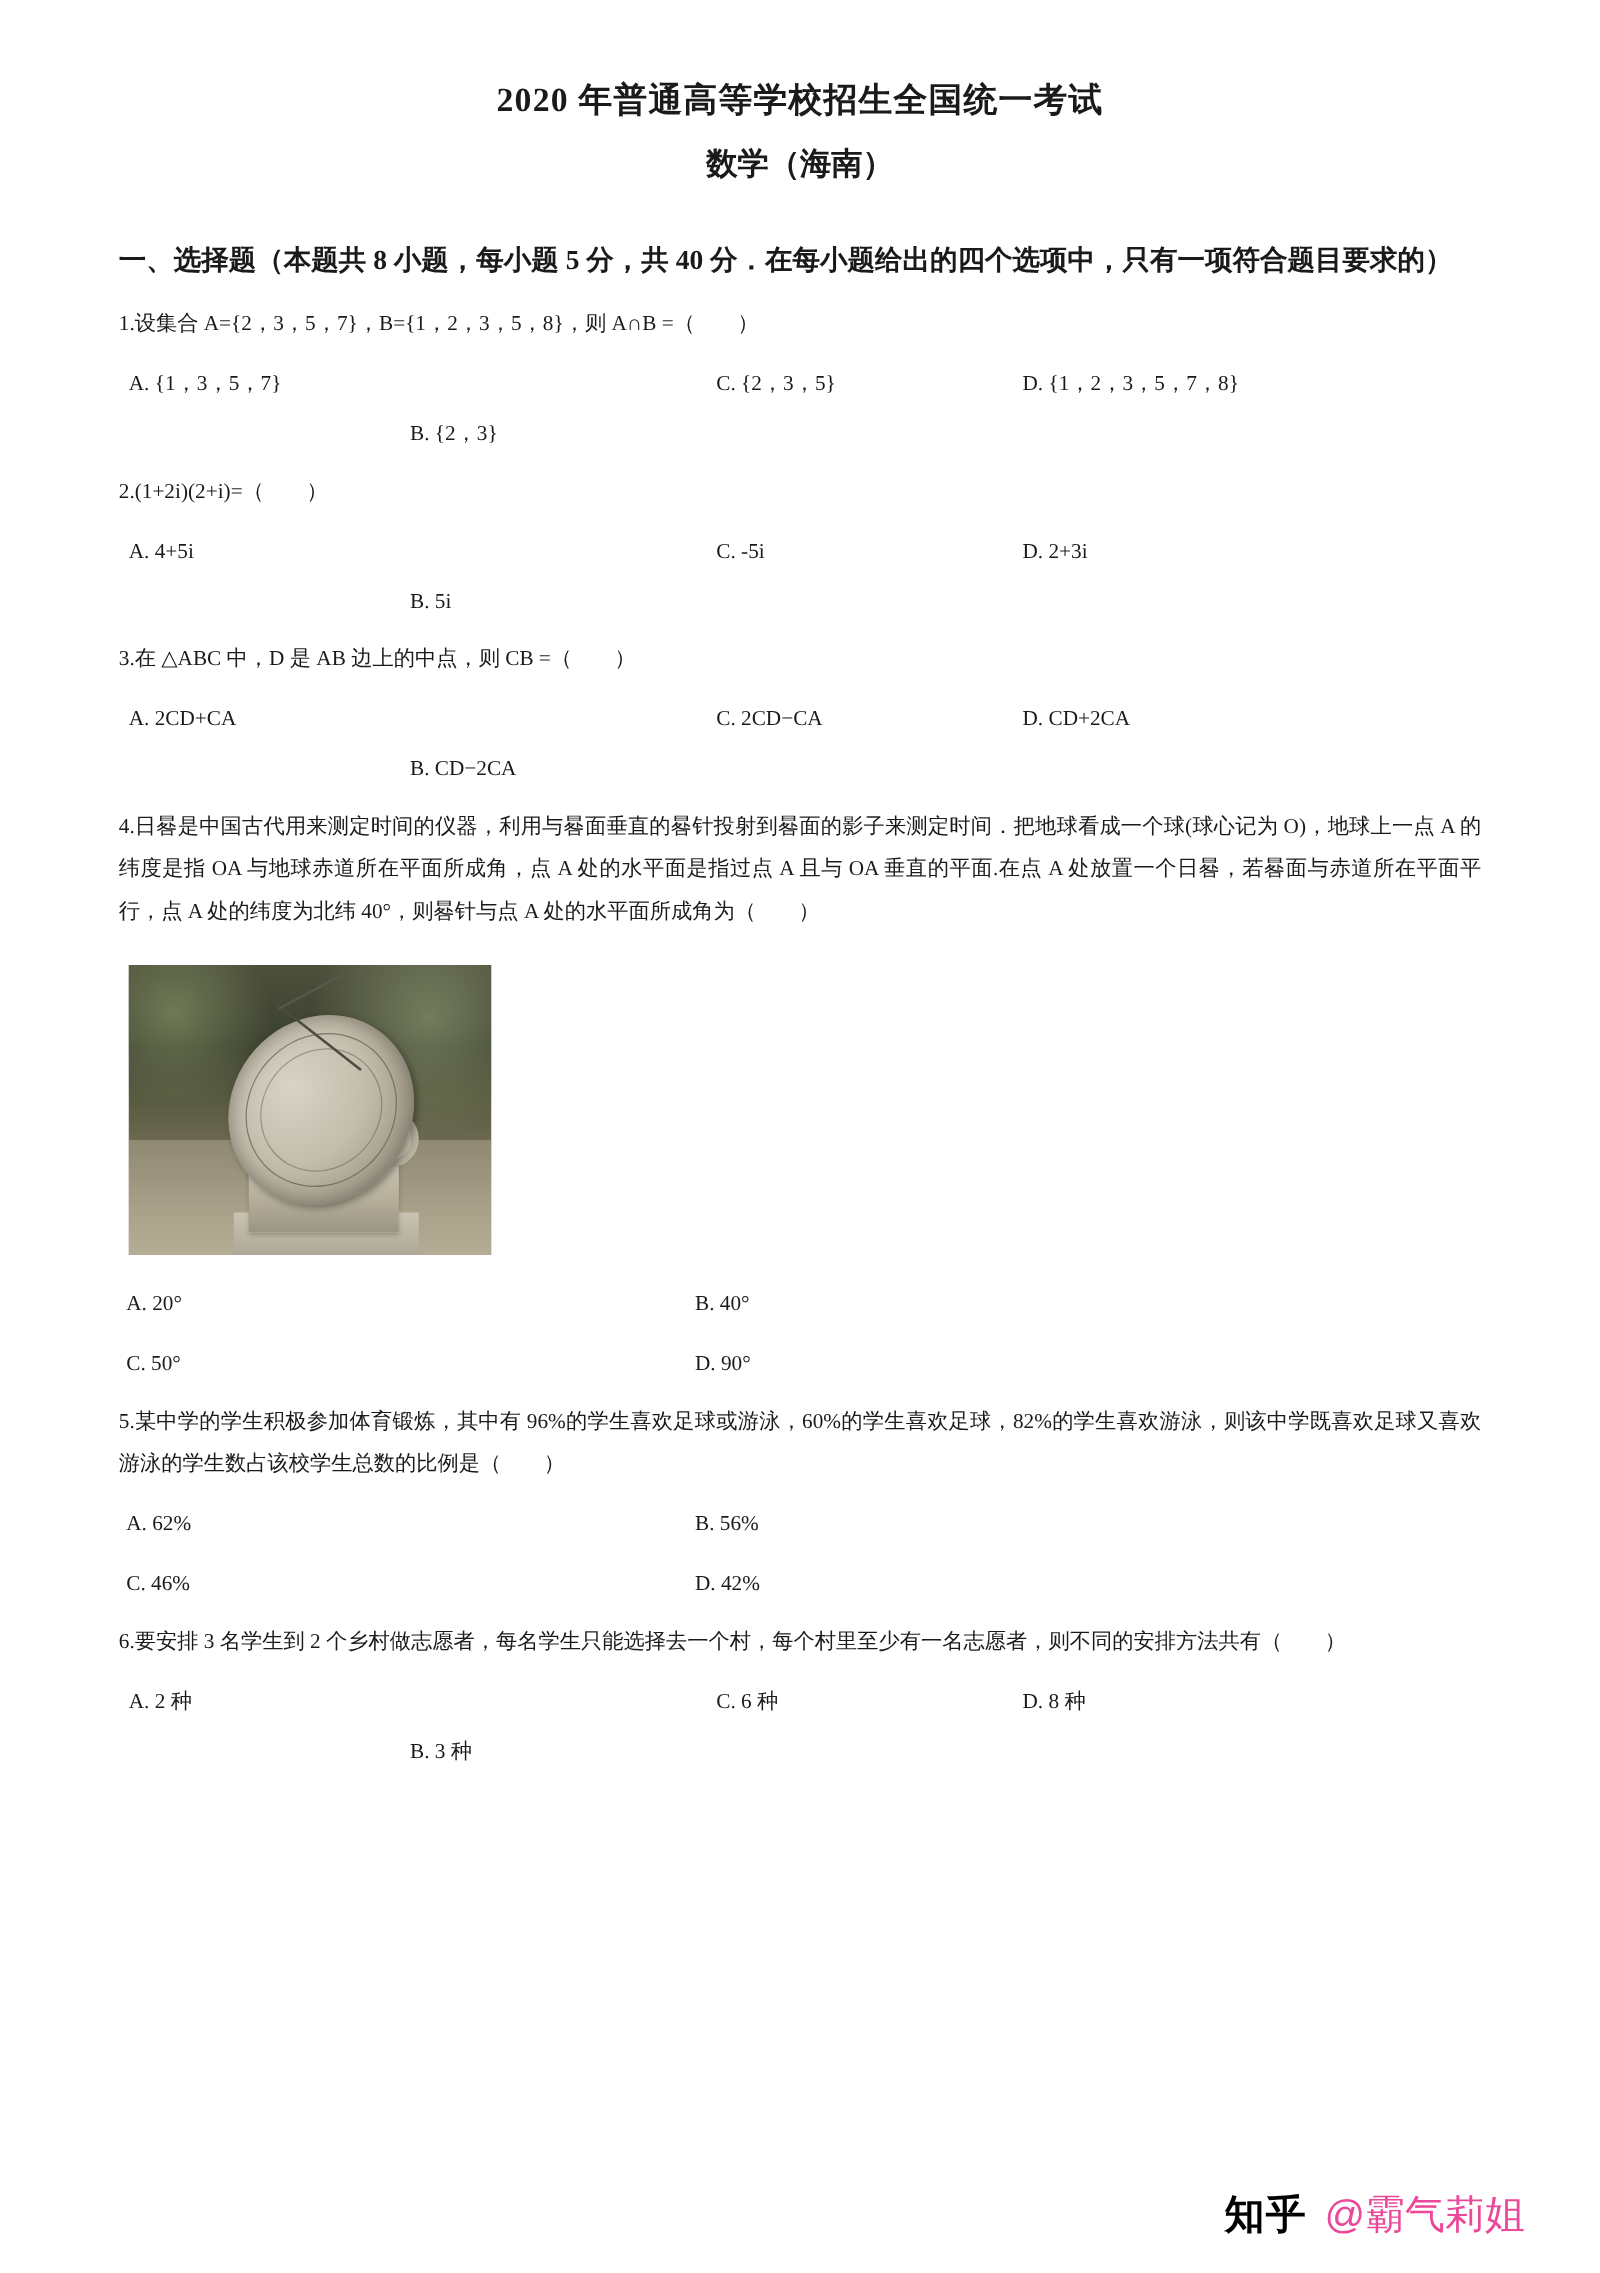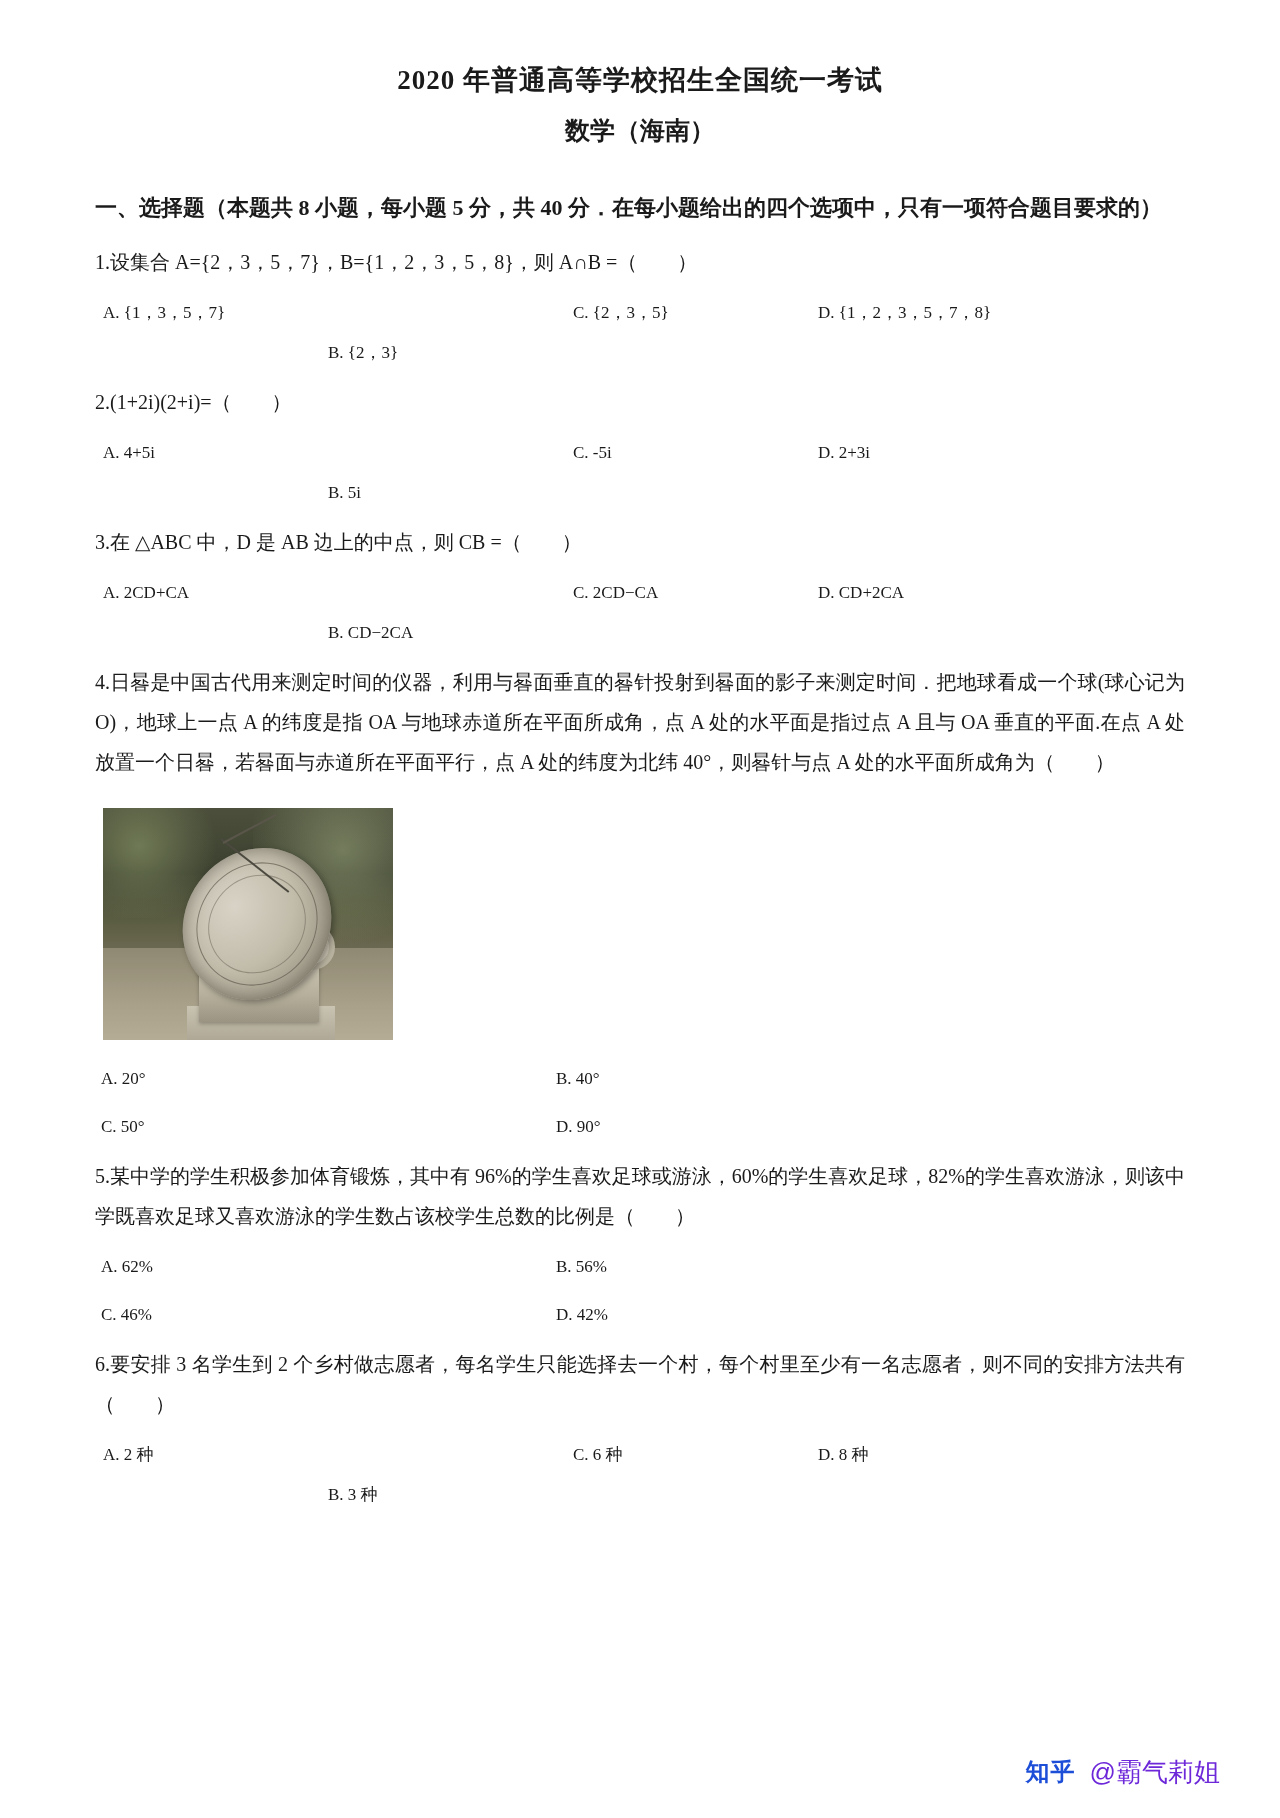--- a/index.html
+++ b/index.html
@@ -36,21 +36,21 @@
     margin: 0 0 40px 0;
   }
   .section-head {
     font-size: 22px;
     font-weight: bold;
     line-height: 1.95;
     margin: 0 0 6px 0;
     text-align: justify;
   }
   .q {
-    font-size: 20px;
+    font-size: 17px;
     line-height: 2.0;
     margin: 12px 0 0 0;
     text-align: justify;
   }
   .opts {
     display: flex;
     font-size: 17px;
     margin: 14px 0 0 0;
     line-height: 2.0;
   }
@@ -153,29 +153,29 @@
     width: 1280px;
     height: 92px;
     display: flex;
     align-items: center;
     justify-content: flex-end;
     padding-right: 60px;
     box-sizing: border-box;
     gap: 14px;
   }
   .zhihu-logo {
-    font-size: 24px;
-    font-weight: bold;
-    color: #1d4ed8;
+    font-size: 32px;
+    font-weight: bold;
+    color: #000000;
     font-family: "Liberation Sans", sans-serif;
     letter-spacing: 1px;
   }
   .zhihu-user {
-    font-size: 26px;
-    color: #6d28d9;
+    font-size: 32px;
+    color: #ec4899;
     font-family: "Liberation Sans", sans-serif;
   }
 </style>
 </head>
 <body>
 
 <div class="page">
 
   <div class="title-main">2020 年普通高等学校招生全国统一考试</div>
   <div class="title-sub">数学（海南）</div>

